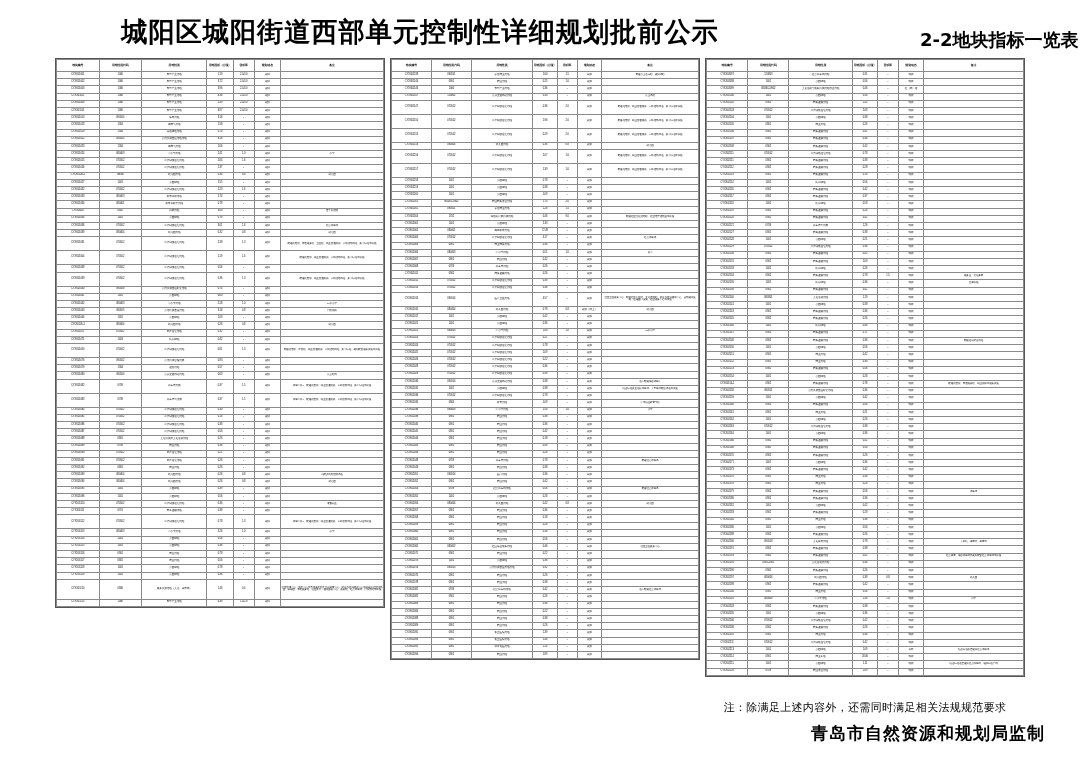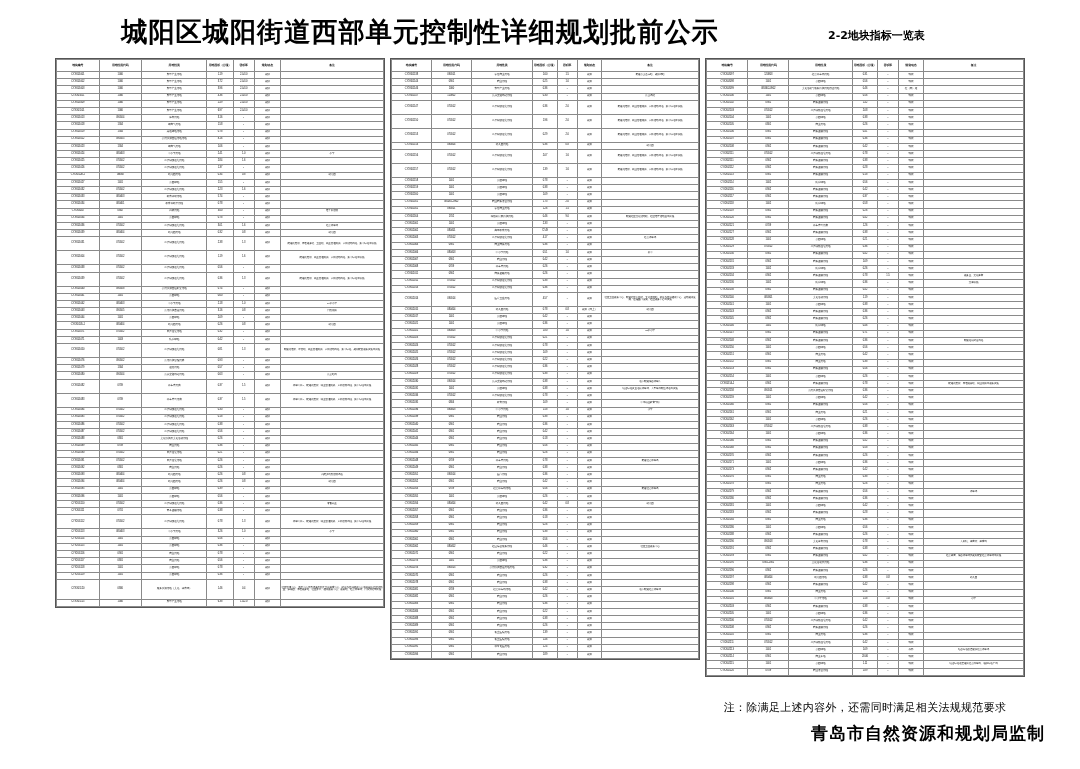--- a/index.html
+++ b/index.html
@@ -20,22 +20,22 @@
   }
   .main-title{
     position:absolute;left:0;top:0;width:840px;
     text-align:center;
     font-size:27px;font-weight:bold;letter-spacing:1px;
     font-family:"DejaVu Sans","Liberation Sans",sans-serif;
     white-space:nowrap;
     transform:scaleX(0.97);
   }
   .sub-title{
-    position:absolute;left:828px;top:14px;
-    font-size:11px;font-weight:bold;letter-spacing:0px;
+    position:absolute;left:920px;top:14px;
+    font-size:18px;font-weight:bold;letter-spacing:0px;
     white-space:nowrap;
     font-family:"DejaVu Sans","Liberation Sans",sans-serif;
   }
 
   
   .block{
     position:absolute;
     border:1px solid #555;
     background:#fff;
     box-sizing:border-box;

